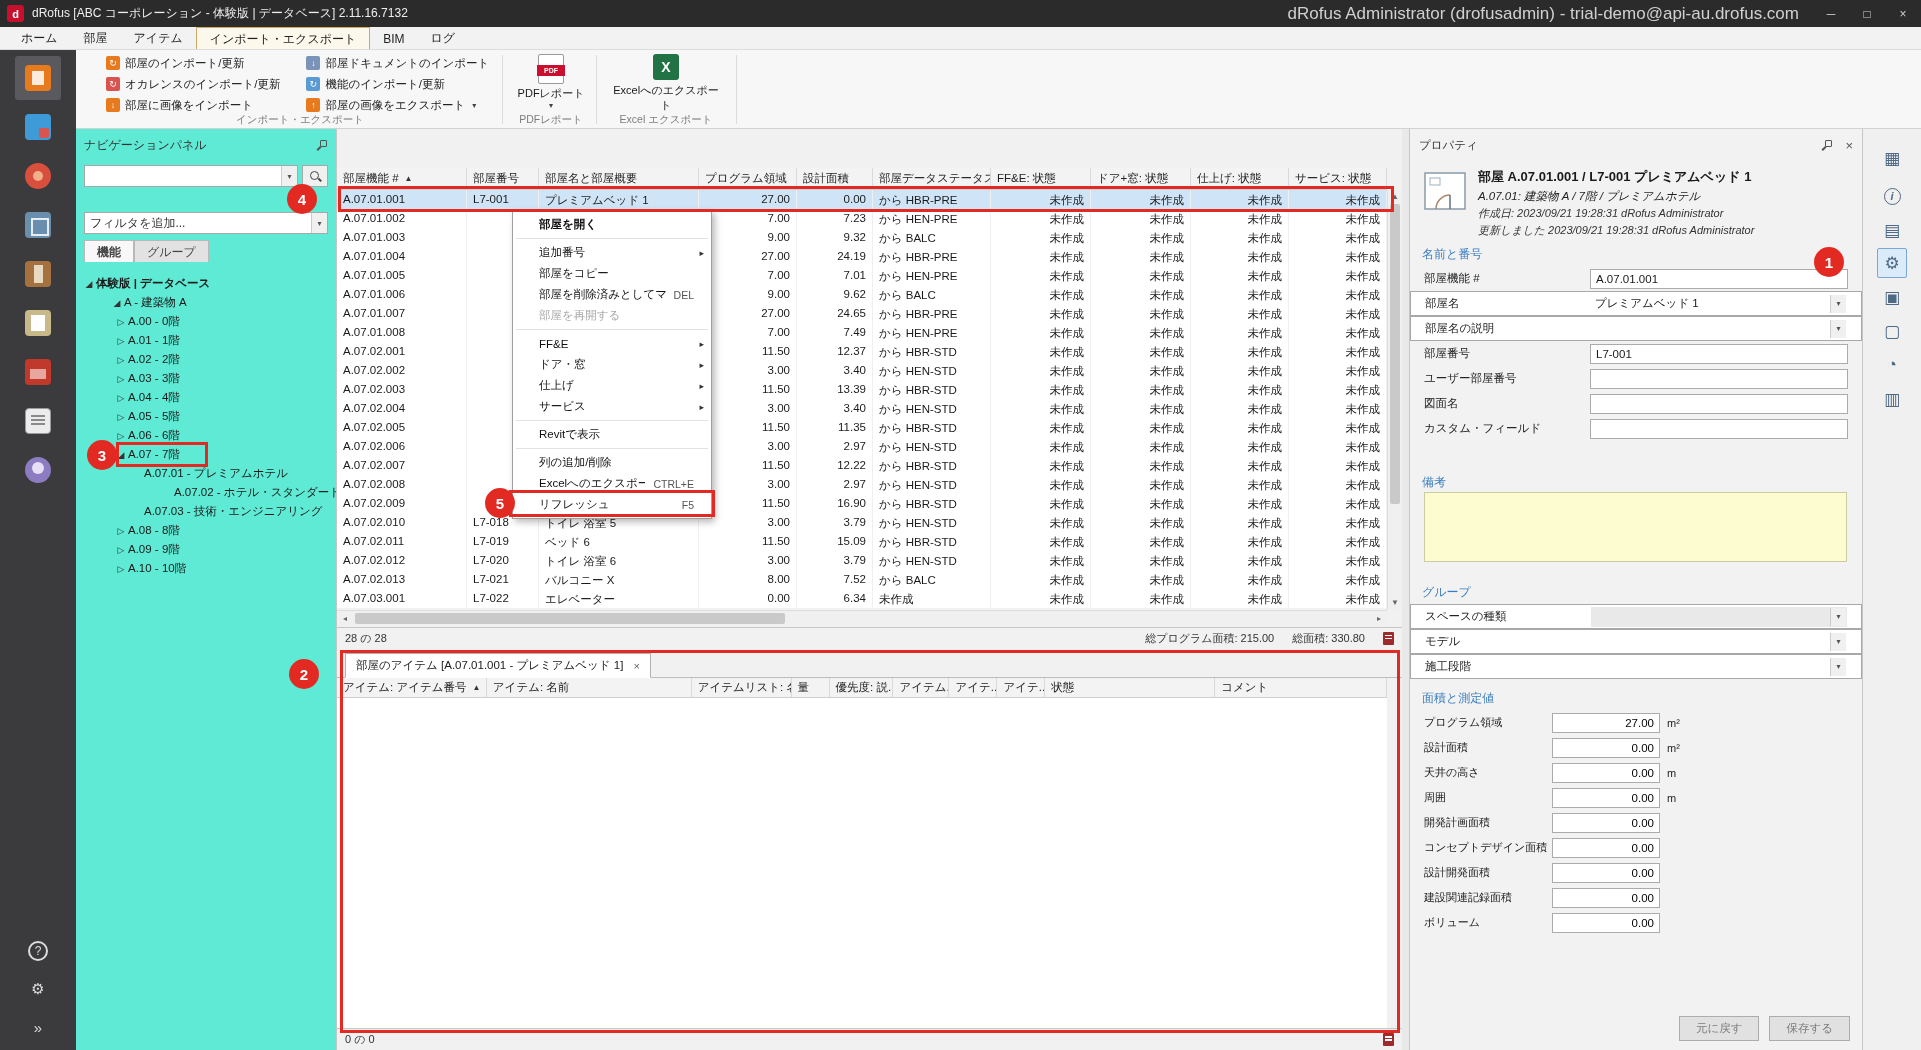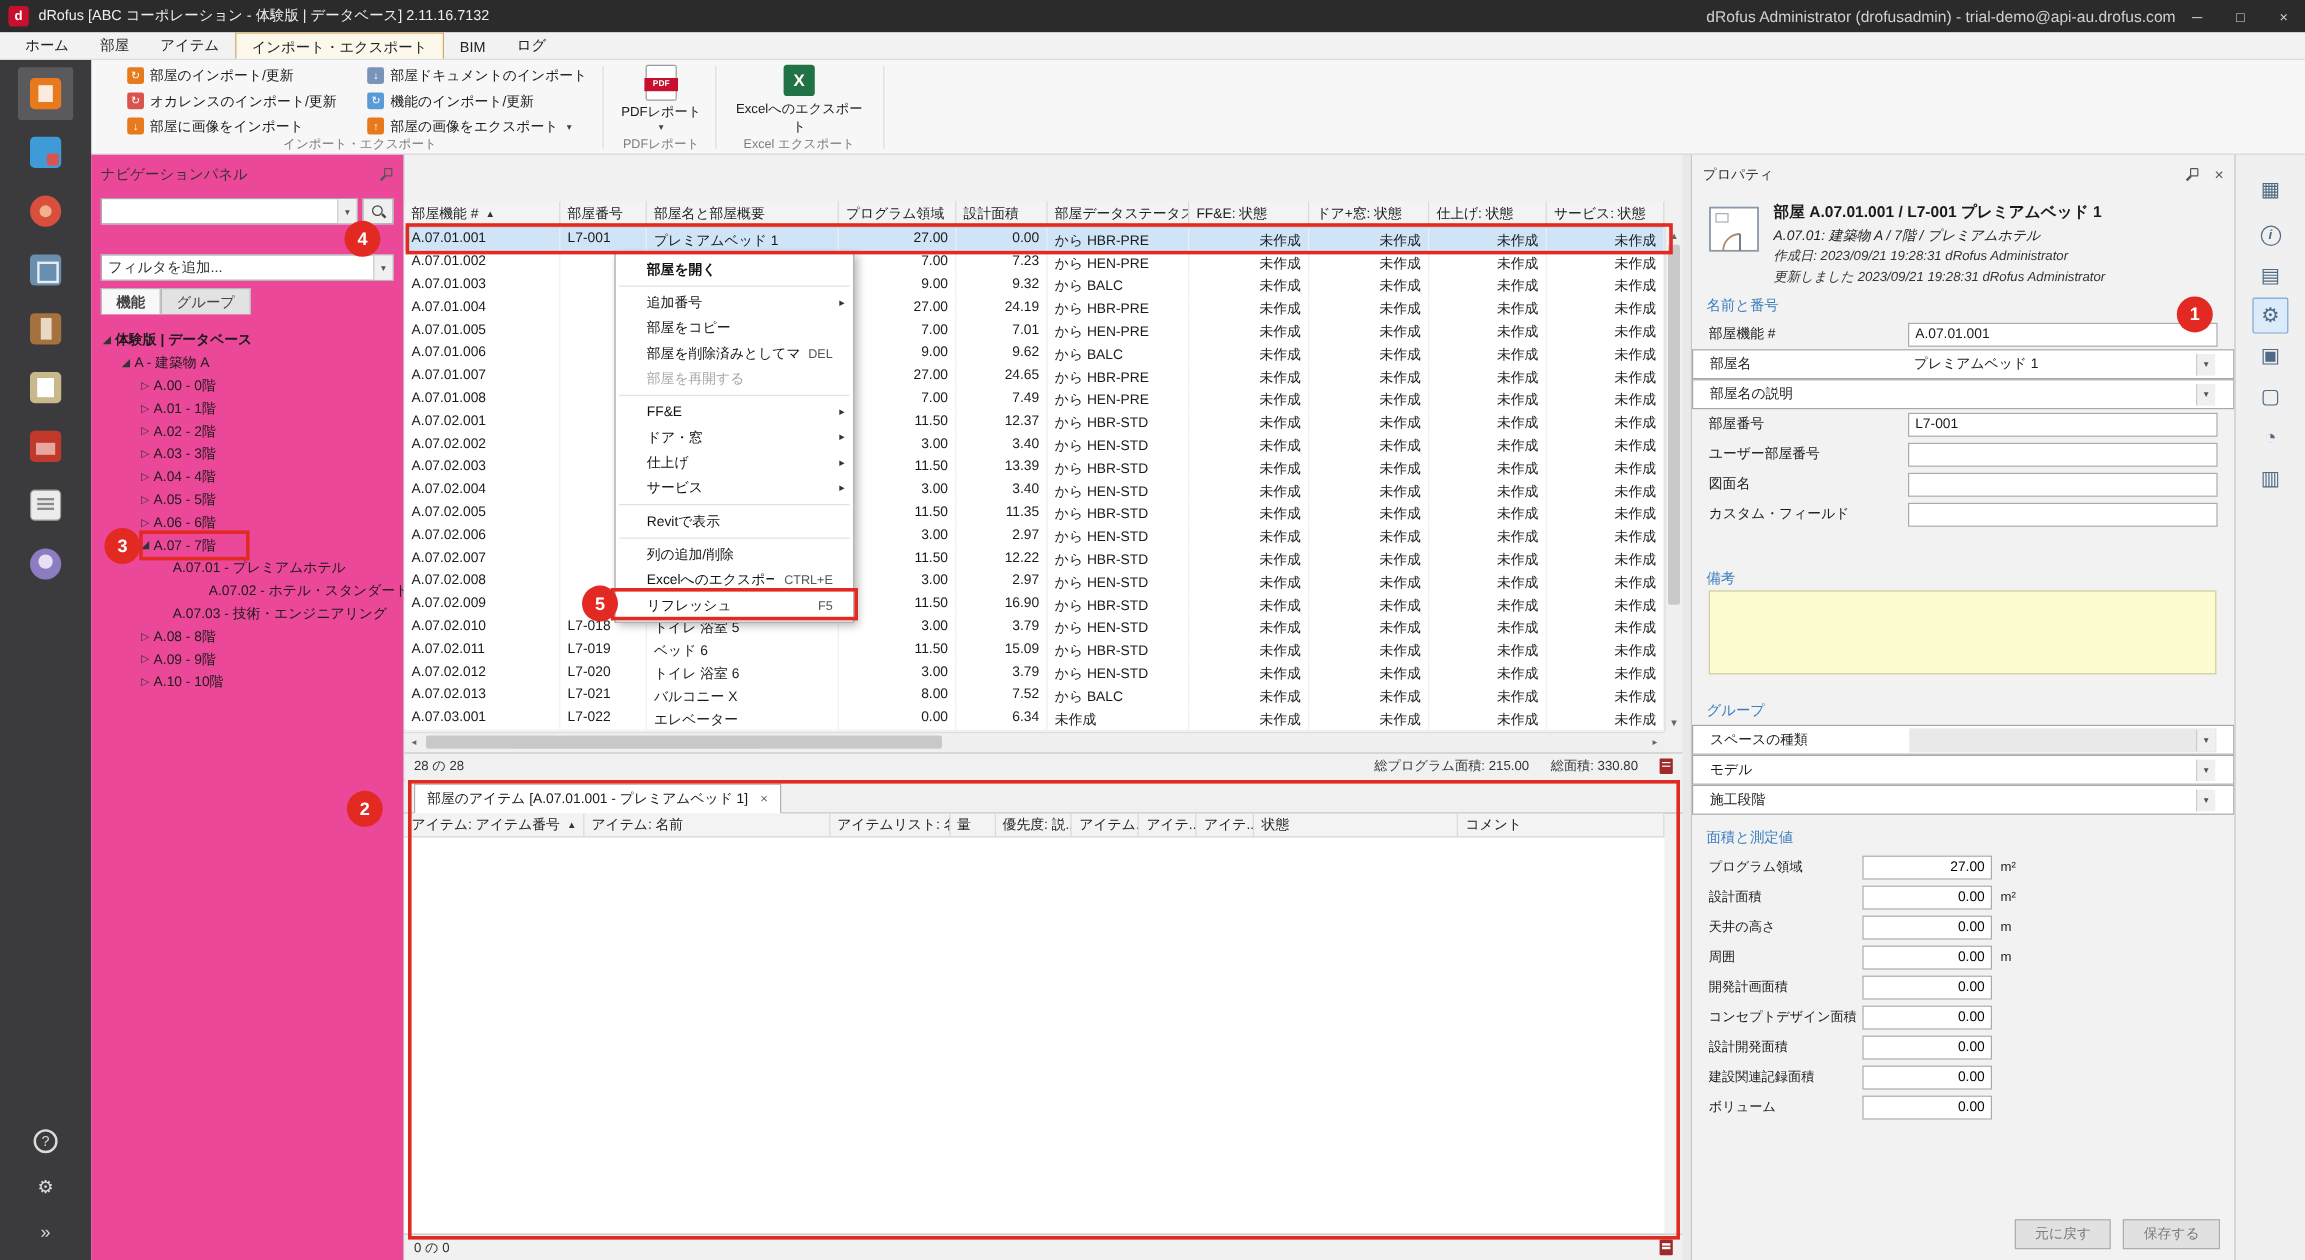--- a/index.html
+++ b/index.html
@@ -3,21 +3,21 @@
 <meta charset="utf-8">
 <style>
   *{box-sizing:border-box;margin:0;padding:0}
   html,body{width:1921px;height:1050px;overflow:hidden}
   body{position:relative;background:#e9e9e9;font-family:"Liberation Sans","DejaVu Sans",sans-serif;font-size:12px;color:#1a1a1a}
 
   
   #titlebar{position:absolute;left:0;top:0;width:100%;height:27px;background:#2b2b2b;color:#e9e9e9;display:flex;align-items:center}
   .appicon{width:17px;height:17px;background:#c8102e;border-radius:3px;color:#fff;font-weight:bold;font-size:11px;display:flex;align-items:center;justify-content:center;margin:0 8px 0 7px}
   .tb-title{font-size:12px;color:#eee}
-  .tb-user{margin-left:auto;font-size:13px;color:#d0d0d0}
+  .tb-user{margin-left:auto;margin-right:14px;font-size:17px;color:#d0d0d0}
   .winbtn{width:36px;height:27px;display:flex;align-items:center;justify-content:center;color:#cfcfcf;font-size:12px}
 
   
   #menubar{position:absolute;top:27px;left:0;width:100%;height:23px;background:#f2f2f2;border-bottom:1px solid #dcdcdc;display:flex;align-items:stretch;padding-left:8px}
   .mtab{padding:4px 13px 3px;color:#222;display:flex;align-items:center}
   .mtab.active{background:#fdf8ec;border:1px solid #cfa968;border-bottom:none}
 
   
   #ribbon{position:absolute;top:50px;left:76px;right:0;height:79px;background:#f7f7f7;border-bottom:1px solid #d2d2d2}
   .rgrid{position:absolute;left:24px;top:3px;display:grid;grid-template-columns:auto auto;grid-auto-rows:20px;column-gap:14px;row-gap:1px}
@@ -46,21 +46,21 @@
   .t5{background:#a5713f}.t5::after{content:"";position:absolute;left:9px;top:4px;width:9px;height:18px;background:#e8d9c3}
   .t6{background:#c9b98a}.t6::after{content:"";position:absolute;left:6px;top:5px;width:14px;height:16px;background:#fff}
   .t7{background:#c0392b}.t7::after{content:"";position:absolute;left:5px;top:10px;width:16px;height:10px;background:#e8a79e}
   .t8{background:#ececec;border:1px solid #9b9b9b}.t8::after{content:"";position:absolute;left:5px;top:6px;width:14px;height:2px;background:#8a8a8a;box-shadow:0 4px 0 #8a8a8a,0 8px 0 #8a8a8a}
   .t9{background:#8e7cc3;border-radius:50%}.t9::after{content:"";position:absolute;left:7px;top:5px;width:12px;height:12px;border-radius:50%;background:#e6e0f5}
   .bic{width:30px;height:30px;display:flex;align-items:center;justify-content:center;color:#dcdcdc;font-size:15px;margin-bottom:8px}
   .helpcircle{width:20px;height:20px;border:2px solid #dcdcdc;border-radius:50%;display:flex;align-items:center;justify-content:center;font-size:12px}
   .spacer{margin-top:auto}
 
   
-  #nav{position:absolute;top:129px;left:76px;width:261px;bottom:0;background:#ec4899;border-right:1px solid #c6c6c6}
+  #nav{position:absolute;top:129px;left:76px;width:261px;bottom:0;background:#5eead4;border-right:1px solid #c6c6c6}
   .navhead{position:absolute;top:4px;left:0;right:0;height:24px;display:flex;align-items:center;padding:0 8px;color:#333}
   .pin{width:13px;height:13px;position:relative;margin-left:auto}
   .pin::before{content:"";position:absolute;left:5px;top:1px;width:5px;height:5px;border:1.5px solid #555;border-radius:1px}
   .pin::after{content:"";position:absolute;left:3px;top:7px;width:2px;height:5px;background:#555;transform:rotate(45deg)}
   .searchrow{position:absolute;top:36px;left:8px;right:8px;height:22px;display:flex;gap:4px}
   .combo{flex:1;background:#fff;border:1px solid #a8a8a8;display:flex;align-items:center;position:relative}
   .combo input{border:none;outline:none;width:100%;height:100%;padding:0 4px;font-size:11.5px;background:transparent}
   .combochev{width:16px;height:100%;border-left:1px solid #ccc;background:#f0f0f0;display:flex;align-items:center;justify-content:center;font-size:8px;color:#555;flex:0 0 auto}
   .sbtn{width:26px;height:22px;background:#f0f0f0;border:1px solid #a8a8a8;display:flex;align-items:center;justify-content:center}
   .mag{width:13px;height:13px;position:relative}
@@ -295,21 +295,21 @@
     <span class="ntab active">機能</span>
     <span class="ntab">グループ</span>
   </div>
   <div class="tree">
 
       <div class="tree-item bold" style="padding-left: 6px;">
         <span class="tw down"></span>
         <span class="tl">体験版 | データベース</span>
       </div>
 
-      <div class="tree-item" style="padding-left: 22px;">
+      <div class="tree-item" style="padding-left: 34px;">
         <span class="tw down"></span>
         <span class="tl">A - 建築物 A</span>
       </div>
 
       <div class="tree-item" style="padding-left: 38px;">
         <span class="tw right"></span>
         <span class="tl">A.00 - 0階</span>
       </div>
 
       <div class="tree-item" style="padding-left: 38px;">

